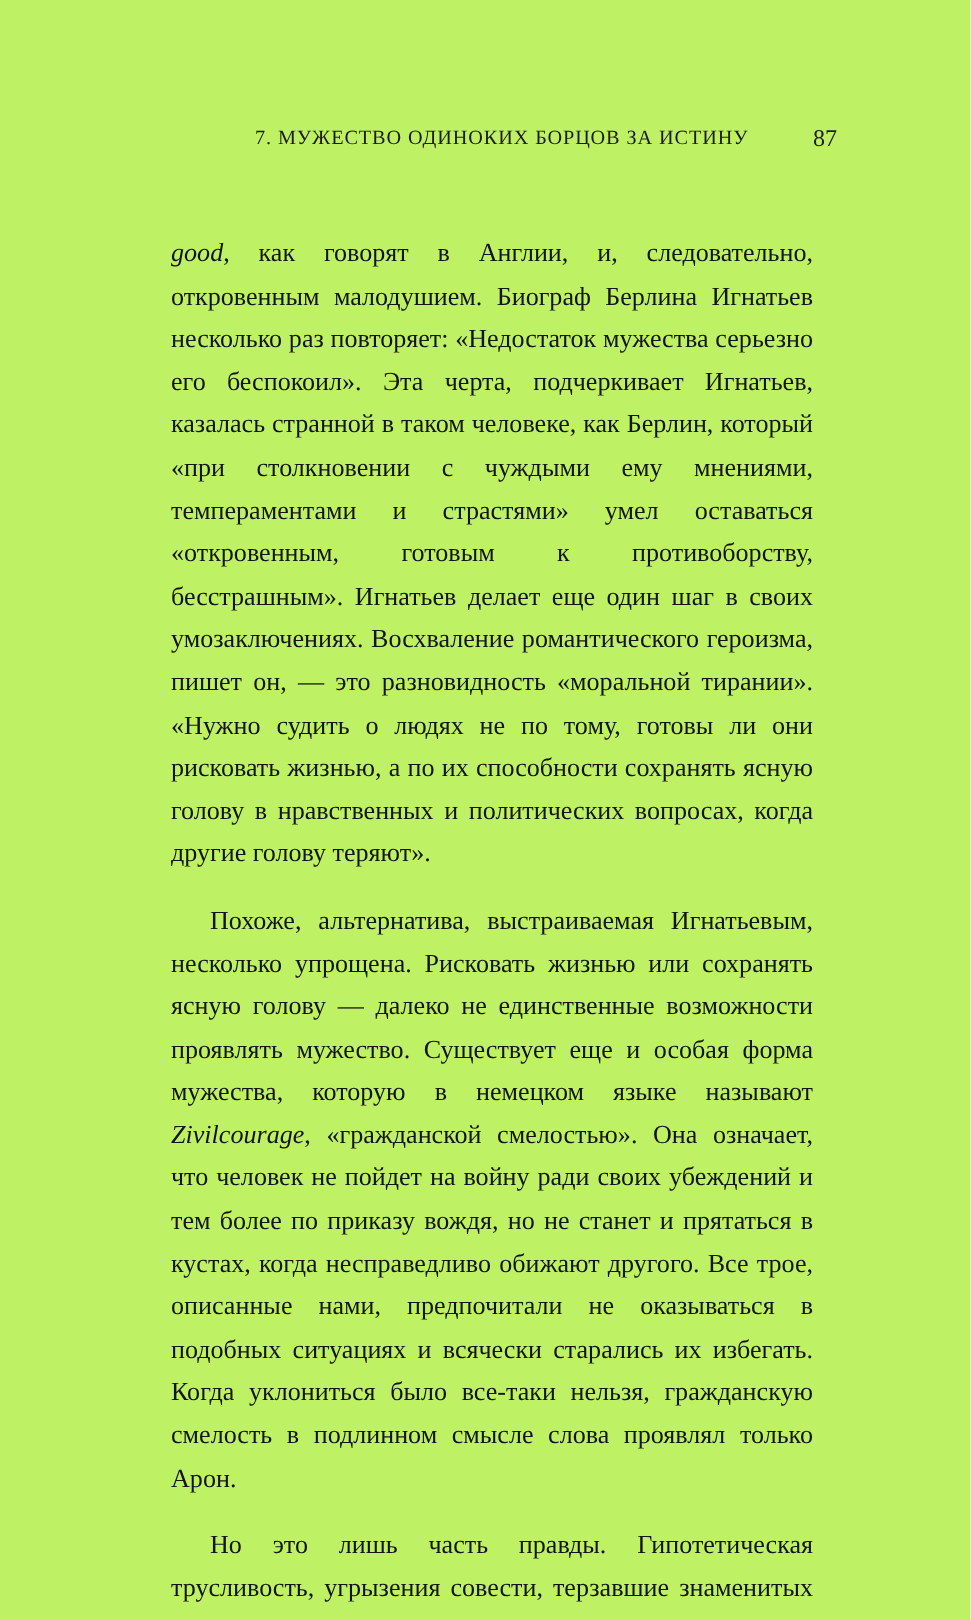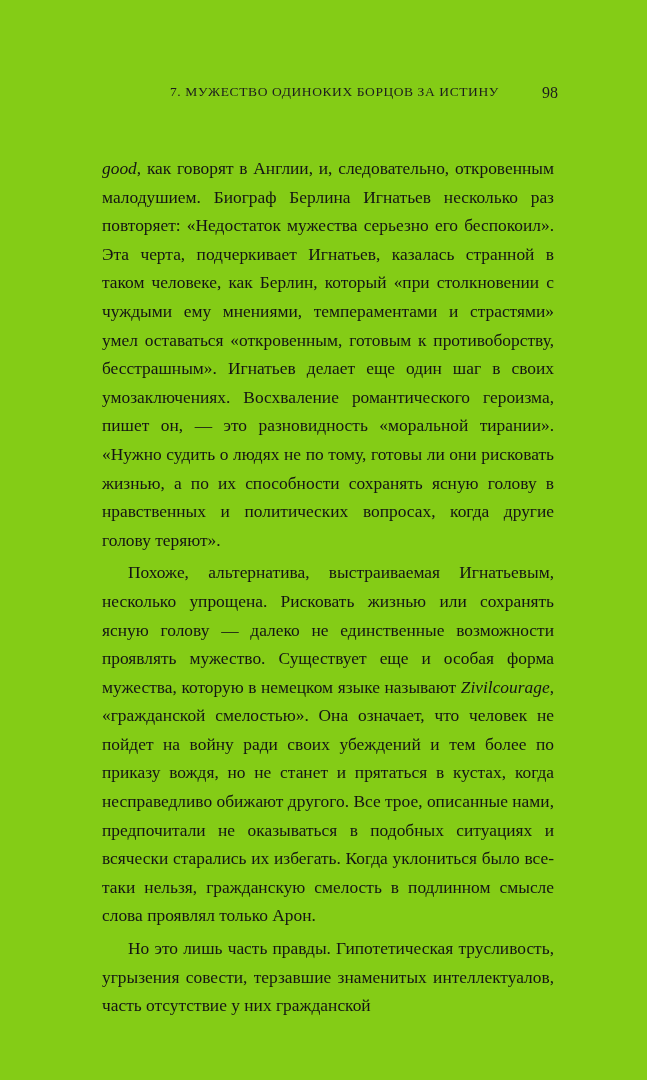--- a/index.html
+++ b/index.html
@@ -11,21 +11,21 @@
     width: 647px;
     height: 1080px;
     overflow: hidden;
     font-family: "Liberation Serif", serif;
     color: #1a1a1a;
   }
   .page {
     position: relative;
     width: 647px;
     height: 1080px;
-    background: #84cc16;
+    background: #bef264;
     box-sizing: border-box;
   }
   .page-inner {
     position: absolute;
     left: 98px;
     top: 84px;
     width: 460px;
   }
   .running-head {
     display: flex;
@@ -51,39 +51,39 @@
   }
   .body-text {
     font-size: 17.4px;
     line-height: 28.6px;
     text-align: justify;
     text-justify: inter-word;
     color: #141414;
     hyphens: manual;
   }
   .body-text p {
-    margin: 4px;
+    margin: 16px;
     text-indent: 0;
   }
   .body-text p.indented {
     text-indent: 26px;
   }
   .body-text i {
     font-style: italic;
   }
 </style>
 </head>
 <body>
 
 <div class="page">
   <div class="page-inner">
 
     <div class="running-head">
       <div class="chapter-title">7. МУЖЕСТВО ОДИНОКИХ БОРЦОВ ЗА ИСТИНУ</div>
-      <div class="folio">98</div>
+      <div class="folio">87</div>
     </div>
 
     <div class="body-text">
 
       <p><i>good</i><span>, как говорят в Англии, и, следовательно, откровенным малодушием. Биограф Берлина Игнатьев несколько раз повторяет: «Недостаток мужества серьезно его беспокоил». Эта черта, подчеркивает Игнатьев, казалась странной в таком человеке, как Берлин, который «при столкновении с чуждыми ему мнениями, темпераментами и страстями» умел оставаться «откровенным, готовым к противоборству, бесстрашным». Игнатьев делает еще один шаг в своих умозаключениях. Восхваление романтического героизма, пишет он, — это разновидность «моральной тирании». «Нужно судить о людях не по тому, готовы ли они рисковать жизнью, а по их способности сохранять ясную голову в нравственных и политических вопросах, когда другие голову теряют».</span></p>
 
       <p class="indented"><span>Похоже, альтернатива, выстраиваемая Игнатьевым, несколько упрощена. Рисковать жизнью или сохранять ясную голову — далеко не единственные возможности проявлять мужество. Существует еще и особая форма мужества, которую в немецком языке называют </span><i>Zivilcourage</i><span>, «гражданской смелостью». Она означает, что человек не пойдет на войну ради своих убеждений и тем более по приказу вождя, но не станет и прятаться в кустах, когда несправедливо обижают другого. Все трое, описанные нами, предпочитали не оказываться в подобных ситуациях и всячески старались их избегать. Когда уклониться было все-таки нельзя, гражданскую смелость в подлинном смысле слова проявлял только Арон.</span></p>
 
       <p class="indented">Но это лишь часть правды. Гипотетическая трусливость, угрызения совести, терзавшие знаменитых интеллектуалов, часть отсутствие у них гражданской</p>
 

